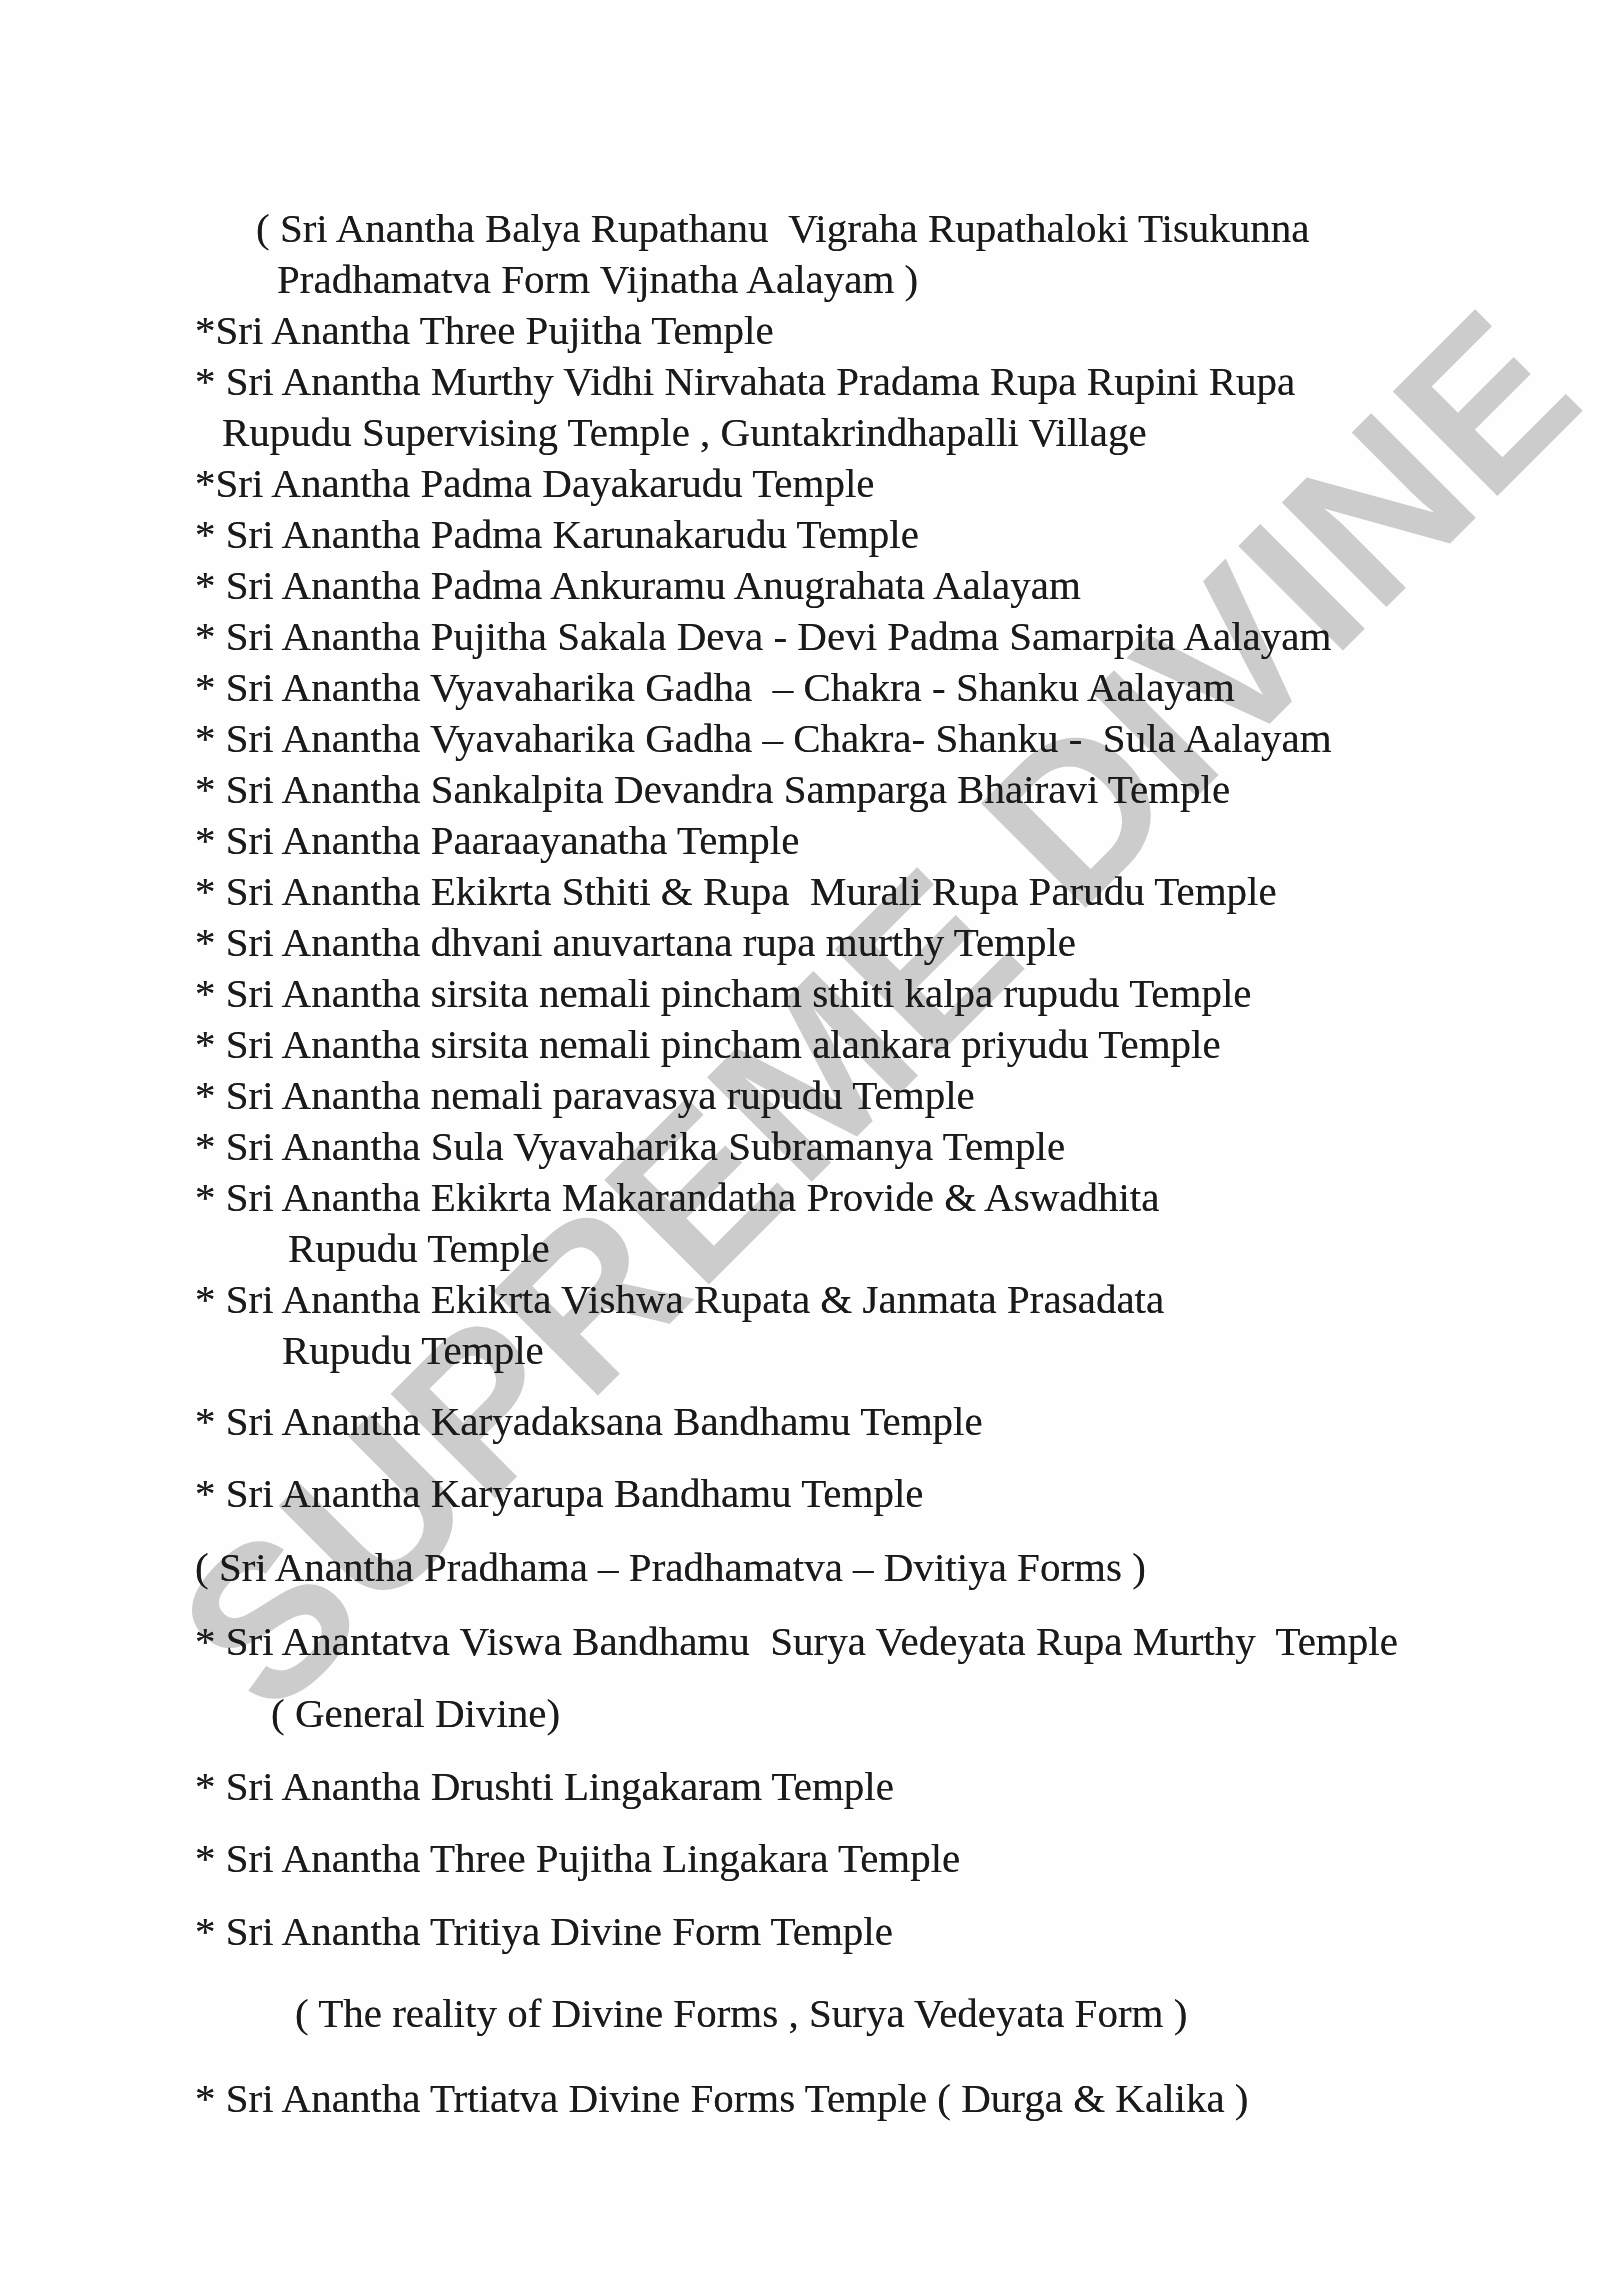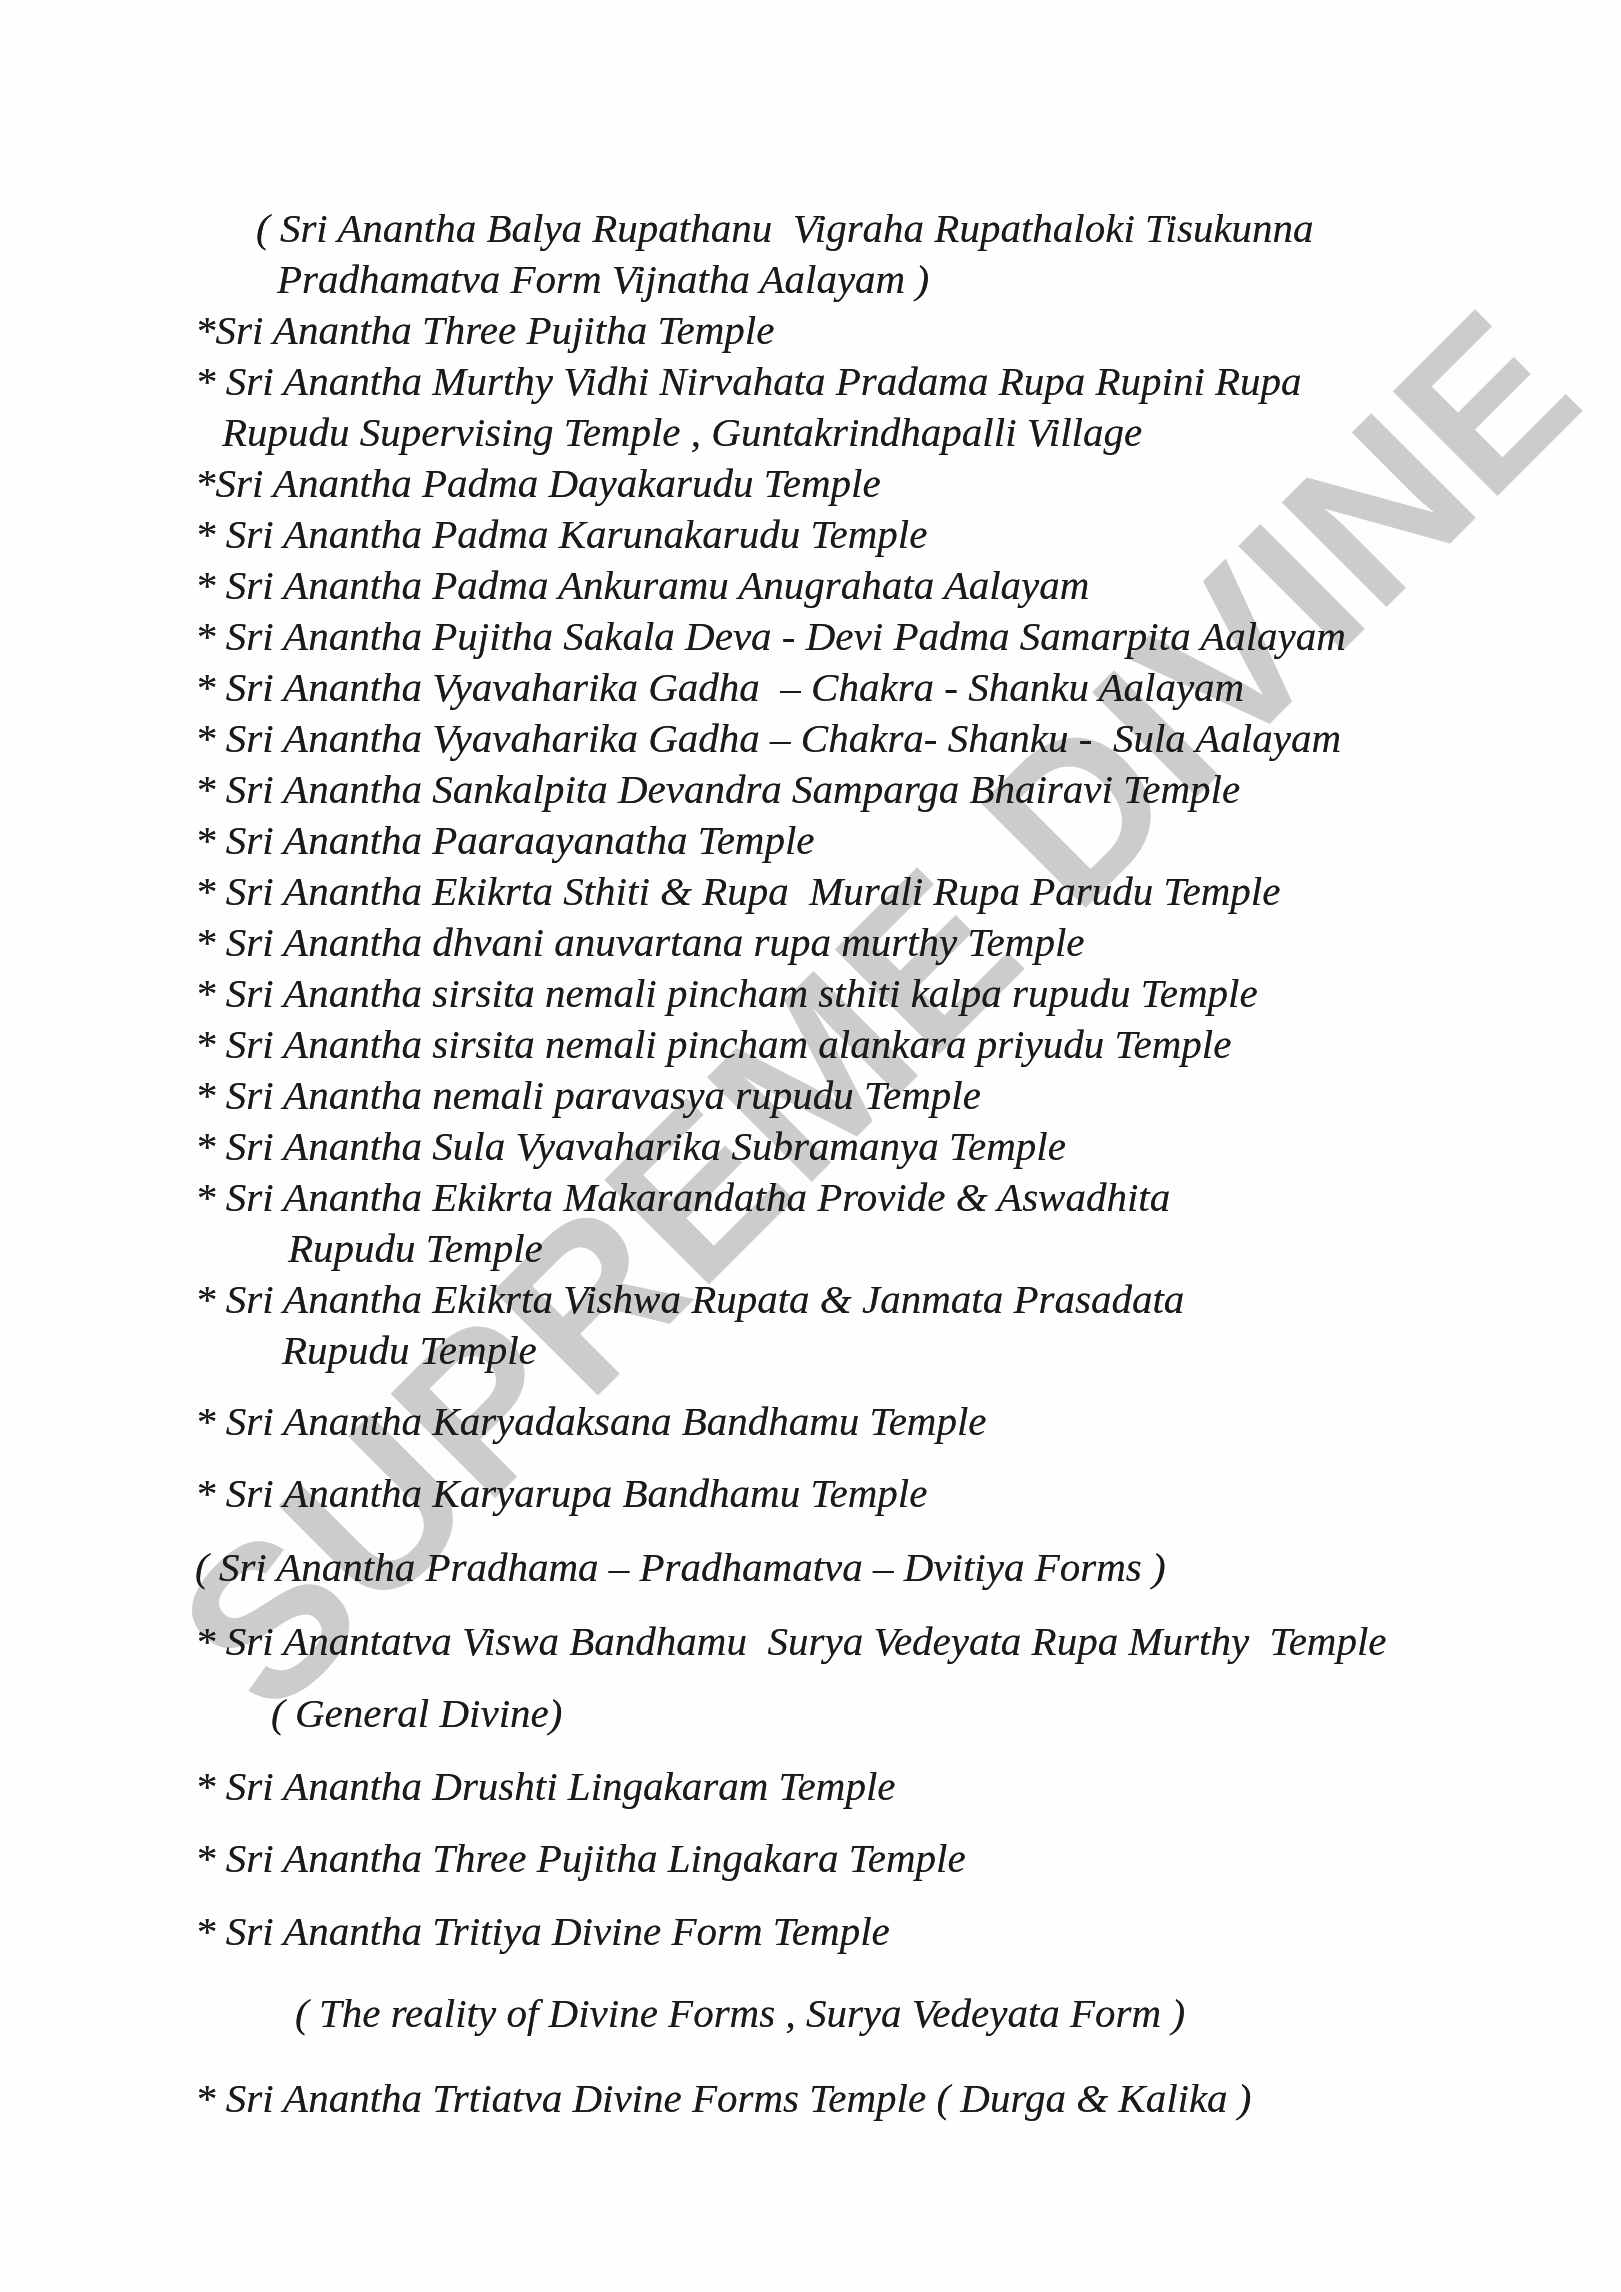--- a/index.html
+++ b/index.html
@@ -39,21 +39,20 @@
     right: 18px;
     z-index: 1;
     font-size: 41px;
     line-height: 51px;
     color: #1a1a1a;
     white-space: pre;
     text-shadow: 0 0 0.5px rgba(0,0,0,0.65);
   }
   .doc .line {
     min-height: 51px;
-    font-style: italic;
   }
 </style>
 </head>
 <body>
 
 <div class="page">
   <div class="watermark">SUPREME DIVINE</div>
   <div class="doc" id="doc-lines"><div class="line" style="padding-left: 61px;">( Sri Anantha Balya Rupathanu  Vigraha Rupathaloki Tisukunna</div><div class="line" style="padding-left: 82px;">Pradhamatva Form Vijnatha Aalayam )</div><div class="line">*Sri Anantha Three Pujitha Temple</div><div class="line">* Sri Anantha Murthy Vidhi Nirvahata Pradama Rupa Rupini Rupa</div><div class="line" style="padding-left: 27px;">Rupudu Supervising Temple , Guntakrindhapalli Village</div><div class="line">*Sri Anantha Padma Dayakarudu Temple</div><div class="line">* Sri Anantha Padma Karunakarudu Temple</div><div class="line">* Sri Anantha Padma Ankuramu Anugrahata Aalayam</div><div class="line">* Sri Anantha Pujitha Sakala Deva - Devi Padma Samarpita Aalayam</div><div class="line">* Sri Anantha Vyavaharika Gadha  – Chakra - Shanku Aalayam</div><div class="line">* Sri Anantha Vyavaharika Gadha – Chakra- Shanku -  Sula Aalayam</div><div class="line">* Sri Anantha Sankalpita Devandra Samparga Bhairavi Temple</div><div class="line">* Sri Anantha Paaraayanatha Temple</div><div class="line">* Sri Anantha Ekikrta Sthiti &amp; Rupa  Murali Rupa Parudu Temple</div><div class="line">* Sri Anantha dhvani anuvartana rupa murthy Temple</div><div class="line">* Sri Anantha sirsita nemali pincham sthiti kalpa rupudu Temple</div><div class="line">* Sri Anantha sirsita nemali pincham alankara priyudu Temple</div><div class="line">* Sri Anantha nemali paravasya rupudu Temple</div><div class="line">* Sri Anantha Sula Vyavaharika Subramanya Temple</div><div class="line">* Sri Anantha Ekikrta Makarandatha Provide &amp; Aswadhita</div><div class="line" style="padding-left: 93px;">Rupudu Temple</div><div class="line">* Sri Anantha Ekikrta Vishwa Rupata &amp; Janmata Prasadata</div><div class="line" style="padding-left: 87px;">Rupudu Temple</div><div class="line" style="margin-top: 19.7px;">* Sri Anantha Karyadaksana Bandhamu Temple</div><div class="line" style="margin-top: 21.5px;">* Sri Anantha Karyarupa Bandhamu Temple</div><div class="line" style="margin-top: 22.4px;">( Sri Anantha Pradhama – Pradhamatva – Dvitiya Forms )</div><div class="line" style="margin-top: 23px;">* Sri Anantatva Viswa Bandhamu  Surya Vedeyata Rupa Murthy  Temple</div><div class="line" style="padding-left: 76px; margin-top: 21.5px;">( General Divine)</div><div class="line" style="margin-top: 22.4px;">* Sri Anantha Drushti Lingakaram Temple</div><div class="line" style="margin-top: 20.6px;">* Sri Anantha Three Pujitha Lingakara Temple</div><div class="line" style="margin-top: 21.5px;">* Sri Anantha Tritiya Divine Form Temple</div><div class="line" style="padding-left: 100px; margin-top: 31px;">( The reality of Divine Forms , Surya Vedeyata Form )</div><div class="line" style="margin-top: 34px;">* Sri Anantha Trtiatva Divine Forms Temple ( Durga &amp; Kalika )</div></div>
 </div>
 

